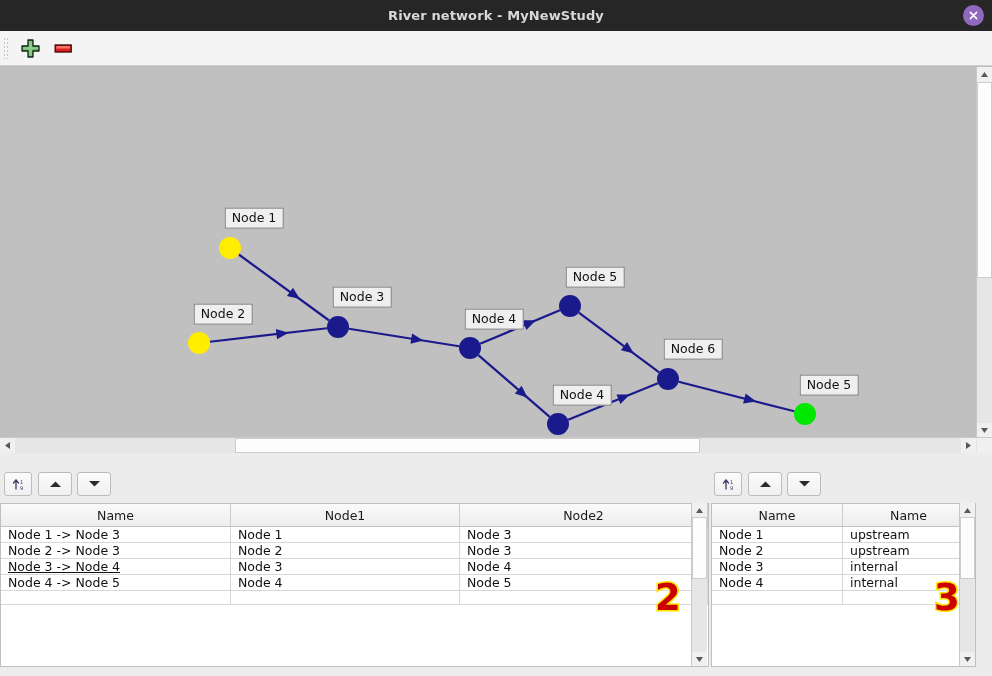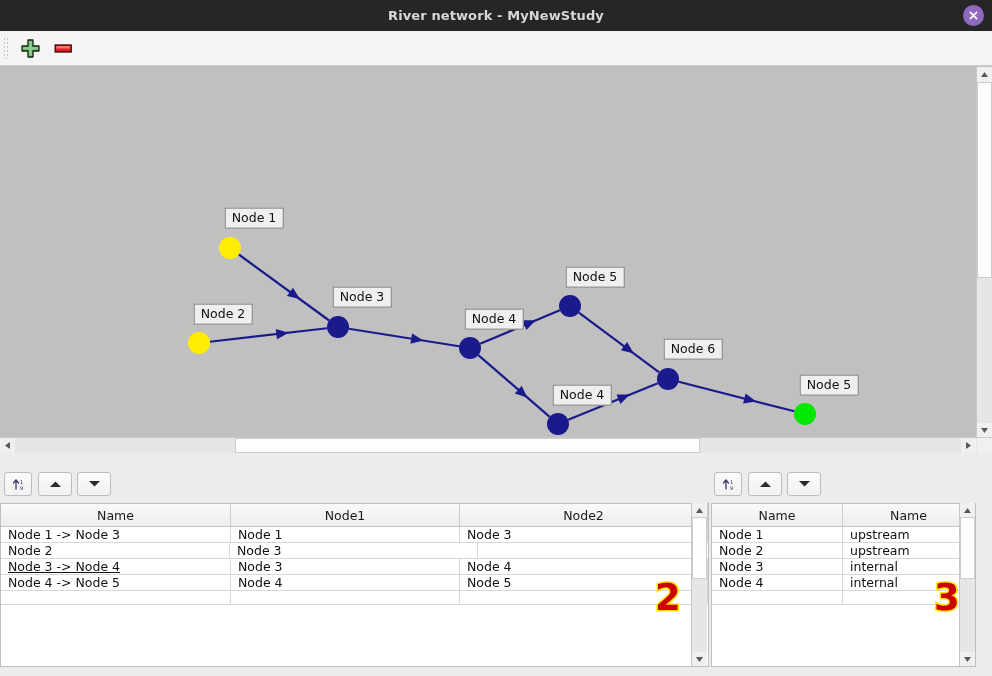--- a/index.html
+++ b/index.html
@@ -292,20 +292,21 @@
           <div class="gh-cell" style="width: 229px;">Node1</div>
           <div class="gh-cell" style="width: 248px;">Node2</div>
         </div>
       <div class="grid-body" id="grid-reaches-body">
           <div class="grow">
             <div class="gcell" style="width: 230px;">Node 1 -&gt; Node 3</div>
             <div class="gcell" style="width: 229px;">Node 1</div>
             <div class="gcell" style="width: 248px;">Node 3</div>
           </div>
           <div class="grow">
+            <div class="gcell" style="width: 230px;">Node 2 -&gt; Node 3</div>
             <div class="gcell" style="width: 229px;">Node 2</div>
             <div class="gcell" style="width: 248px;">Node 3</div>
           </div>
           <div class="grow">
             <div class="gcell" style="width: 230px; text-decoration: underline;">Node 3 -&gt; Node 4</div>
             <div class="gcell" style="width: 229px;">Node 3</div>
             <div class="gcell" style="width: 248px;">Node 4</div>
           </div>
           <div class="grow">
             <div class="gcell" style="width: 230px;">Node 4 -&gt; Node 5</div>

